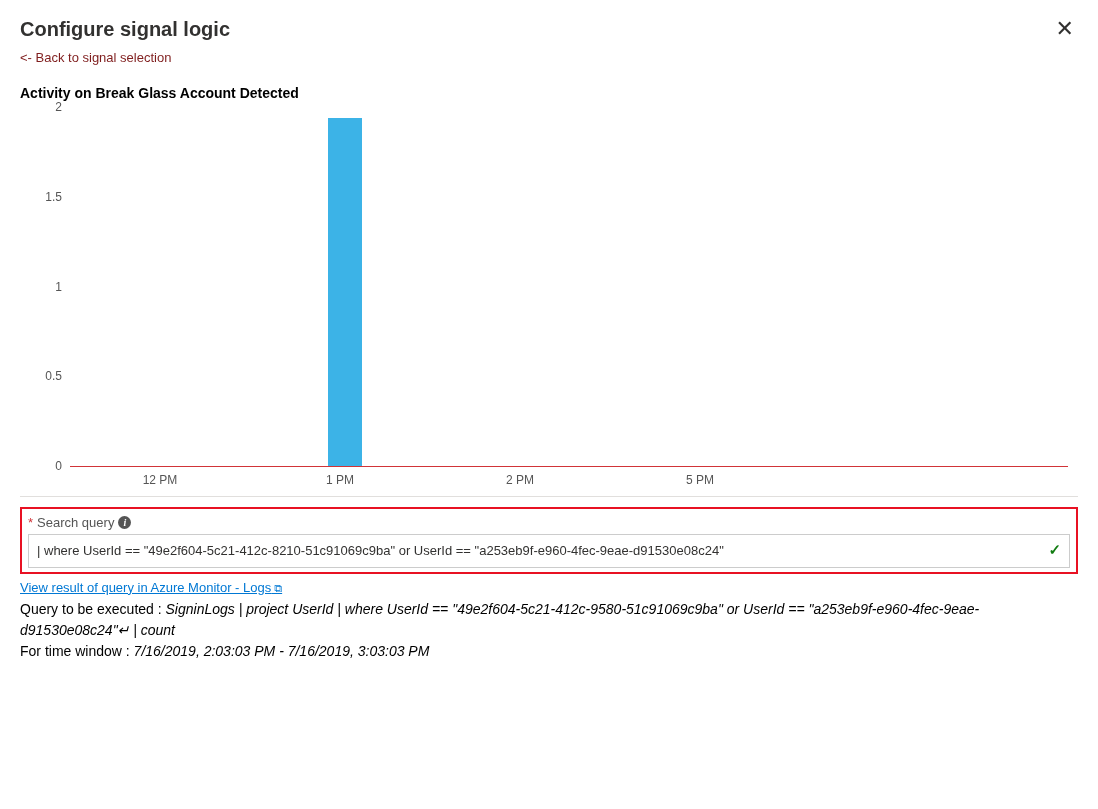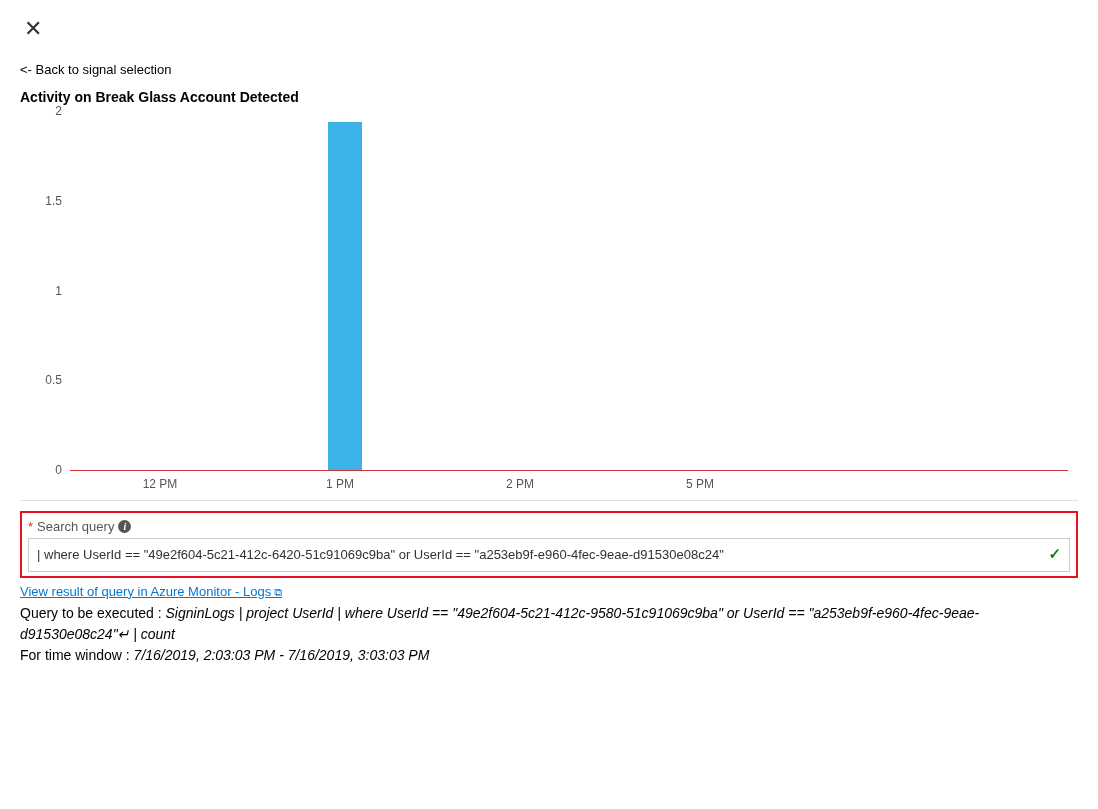--- a/index.html
+++ b/index.html
@@ -23,31 +23,31 @@
     }
     .close-btn {
       font-size: 22px;
       font-weight: 300;
       color: #323130;
       cursor: pointer;
       line-height: 1;
       padding: 0 4px;
     }
     .back-link {
-      color: #000000;
-      font-size: 13px;
-      margin-top: 22px;
+      color: #7f1d1d;
+      font-size: 13px;
+      margin-top: 9px;
       display: inline-block;
       cursor: pointer;
     }
     .section-title {
       font-size: 14px;
       font-weight: 700;
       color: #000;
-      margin-top: 12px;
+      margin-top: 20px;
       margin-bottom: 6px;
     }
     .chart-area {
       position: relative;
       height: 390px;
       border-bottom: 1px solid #e1dfdd;
       margin-top: 4px;
     }
     .chart-plot {
       position: relative;
@@ -152,20 +152,21 @@
       margin-top: 4px;
     }
     .meta .ital { font-style: italic; }
   </style>
 </head>
 <body>
 
 
 
 <div class="header-row">
+  <div class="panel-title">Configure signal logic</div>
   <div class="close-btn">✕</div>
 </div>
 
 <a class="back-link">&lt;- Back to signal selection</a>
 
 <div class="section-title">Activity on Break Glass Account Detected</div>
 
 <div class="chart-area">
   <div class="chart-plot">
     <span class="y-tick" style="bottom:0%;">0</span>
@@ -185,21 +186,21 @@
 </div>
 
 <div class="query-block">
   <div class="query-label-row">
     <span class="required-star">*</span>
     <span>Search query</span>
     <span class="info-icon">i</span>
   </div>
   <div class="query-box">
     <span class="valid-check">✓</span>
-    <div class="line">| where UserId == "49e2f604-5c21-412c-6420-51c91069c9ba" or UserId == "a253eb9f-e960-4fec-9eae-d91530e08c24"</div>
+    <div class="line">| where UserId == "49e2f604-5c21-412c-8210-51c91069c9ba" or UserId == "a253eb9f-e960-4fec-9eae-d91530e08c24"</div>
   </div>
 </div>
 
 <a class="view-link">
   <span>View result of query in Azure Monitor - Logs</span><span class="ext-icon"> ⧉</span>
 </a>
 
 <div class="meta">
   <span>Query to be executed : </span><span class="ital">SigninLogs | project UserId | where UserId == "49e2f604-5c21-412c-9580-51c91069c9ba" or UserId == "a253eb9f-e960-4fec-9eae-d91530e08c24"↵ | count</span><br>
   <span>For time window : </span><span class="ital">7/16/2019, 2:03:03 PM - 7/16/2019, 3:03:03 PM</span>

